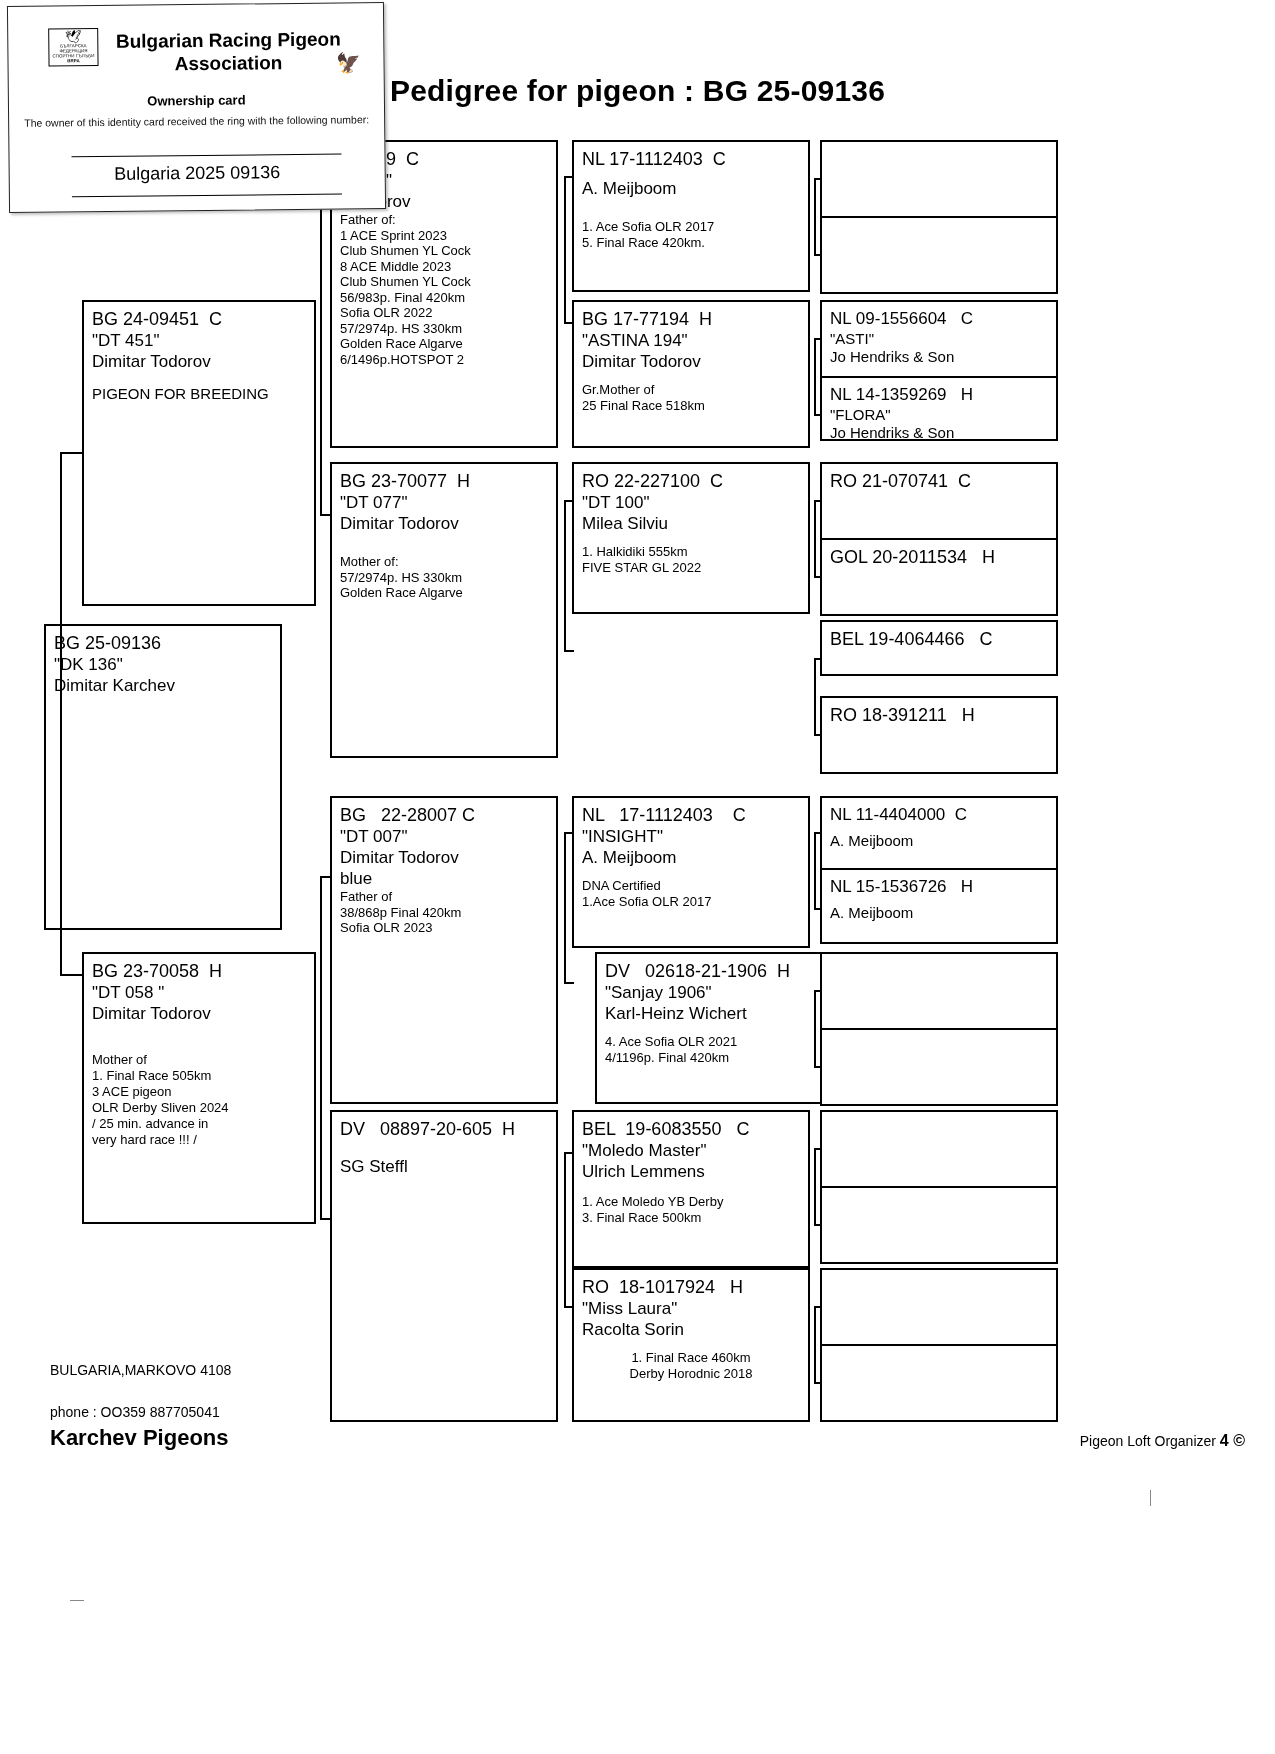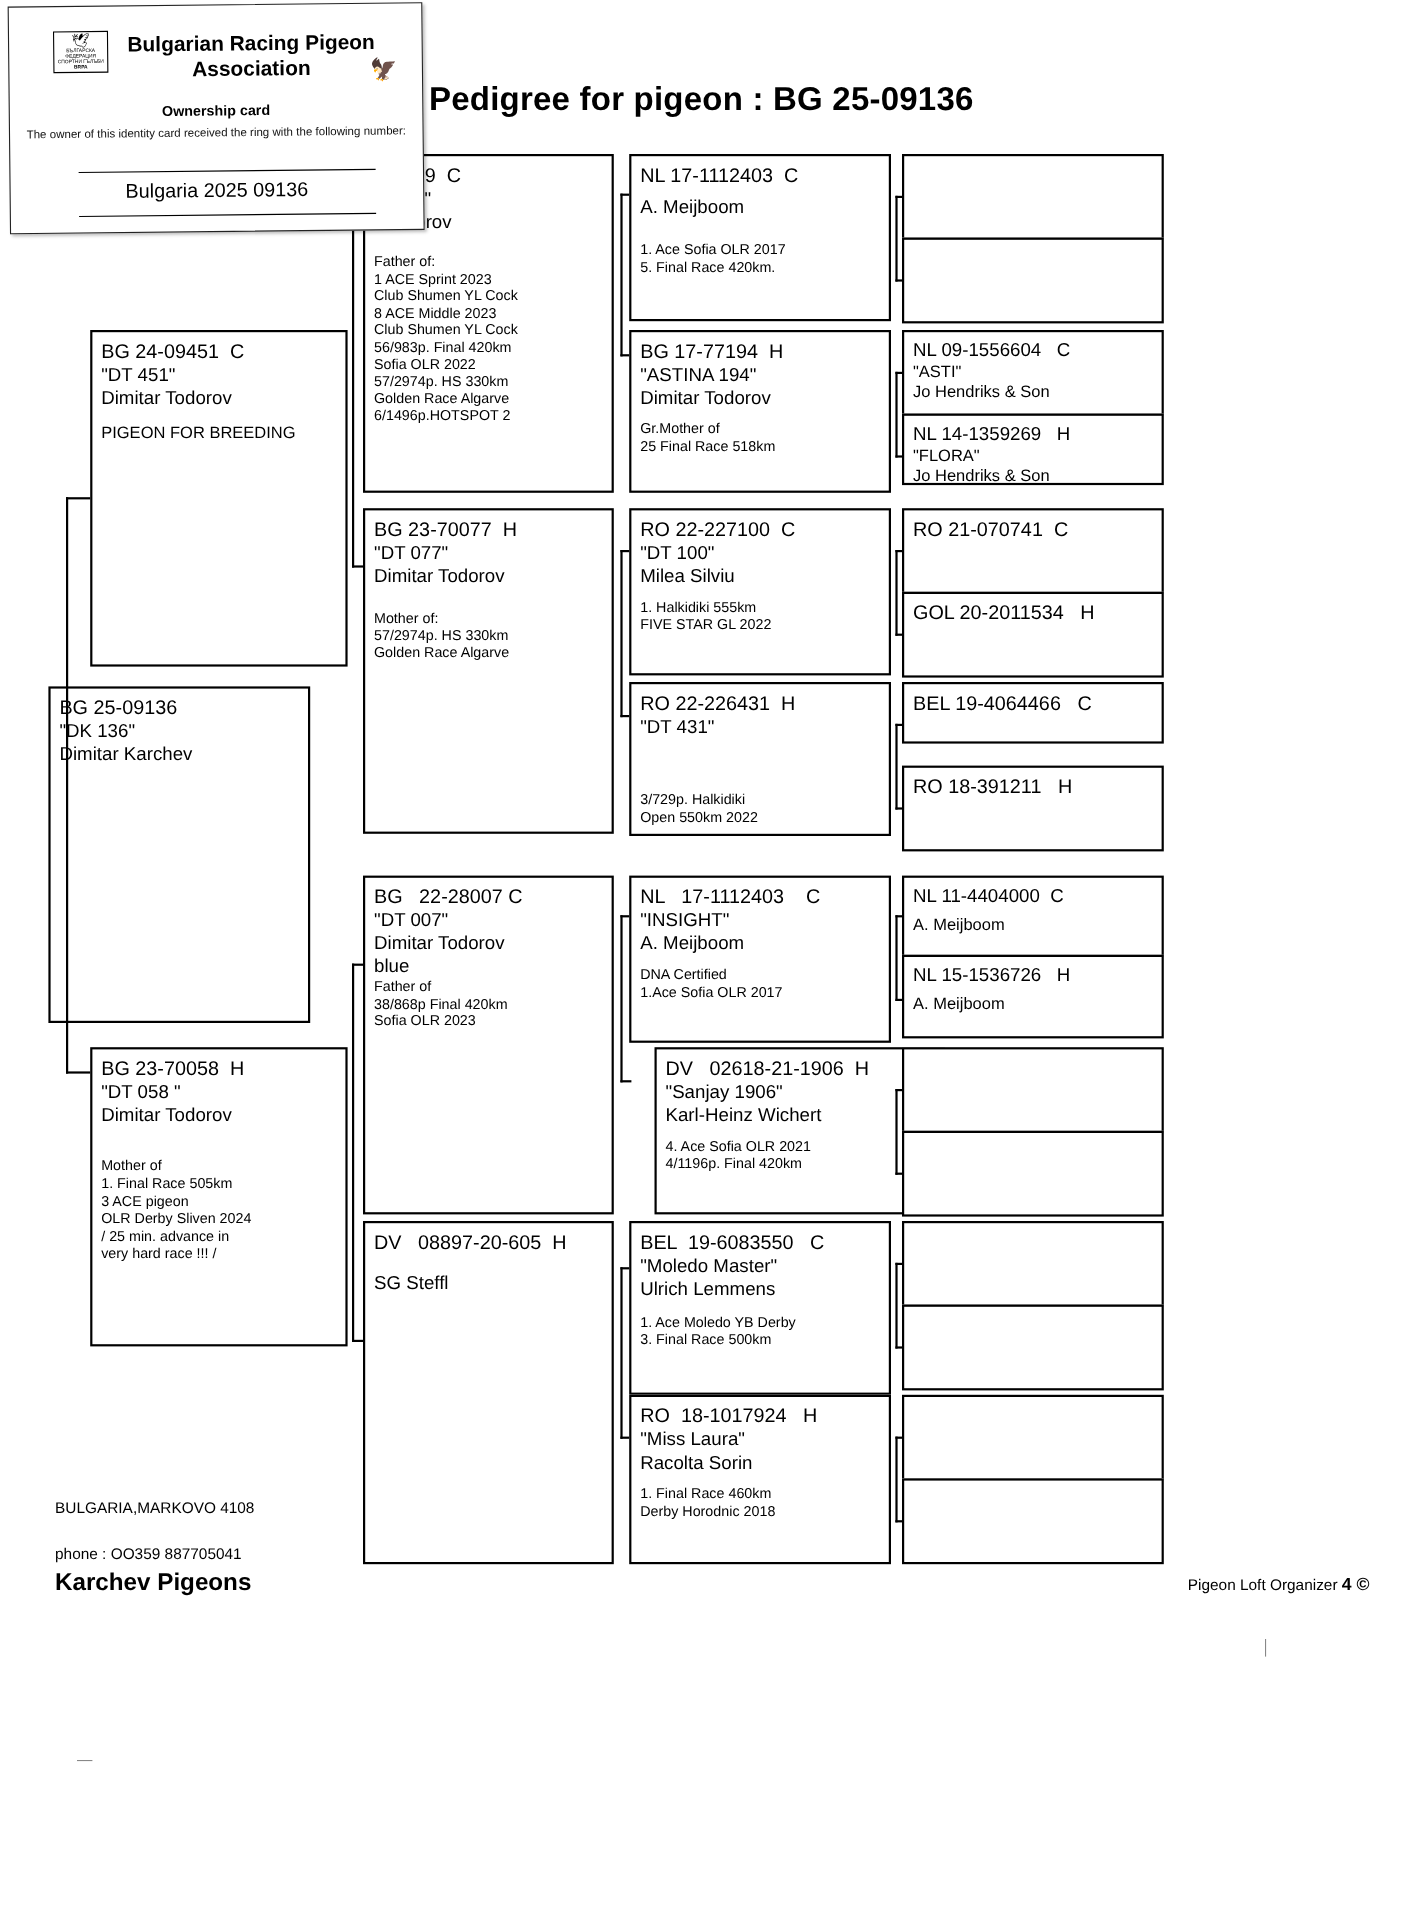--- a/index.html
+++ b/index.html
@@ -142,21 +142,21 @@
   <div class="conn h" style="left:320px;top:514px;width:14px;"></div>
 
   <div class="conn v" style="left:320px;top:876px;height:344px;"></div>
   <div class="conn h" style="left:320px;top:876px;width:14px;"></div>
   <div class="conn h" style="left:320px;top:1218px;width:14px;"></div>
 
   <div class="box" style="left:330px;top:140px;width:228px;height:308px;">
     <div class="b-ring">-61069  C</div>
     <div class="b-name">HT 69"</div>
     <div class="b-owner">r Todorov</div>
-    <div class="b-note-tight" style="margin-top:18px;">Father of:
+    <div class="b-note-tight" style="">Father of:
 1 ACE Sprint 2023
 Club Shumen YL Cock
 8 ACE Middle 2023
 Club Shumen YL Cock
 56/983p. Final 420km
 Sofia OLR 2022
 57/2974p. HS 330km
 Golden Race Algarve
 6/1496p.HOTSPOT 2</div>
   </div>
@@ -217,26 +217,20 @@
   </div>
 
   <div class="box" style="left:572px;top:462px;width:238px;height:152px;">
     <div class="b-ring">RO 22-227100  C</div>
     <div class="b-name">"DT 100"</div>
     <div class="b-owner">Milea Silviu</div>
     <div class="b-note-tight" style="margin-top:10px;">1. Halkidiki 555km
 FIVE STAR GL 2022</div>
   </div>
 
-  <div class="box" style="left:572px;top:620px;width:238px;height:140px;">
-    <div class="b-ring">RO 22-226431  H</div>
-    <div class="b-name">"DT 431"</div>
-    <div class="b-note-tight" style="margin-top:48px;">3/729p. Halkidiki
-Open 550km 2022</div>
-  </div>
 
   <div class="box" style="left:572px;top:796px;width:238px;height:152px;">
     <div class="b-ring">NL   17-1112403    C</div>
     <div class="b-name">"INSIGHT"</div>
     <div class="b-owner">A. Meijboom</div>
     <div class="b-note-tight" style="margin-top:10px;">DNA Certified
 1.Ace Sofia OLR 2017</div>
   </div>
 
   <div class="box" style="left:595px;top:952px;width:264px;height:152px;">
@@ -252,21 +246,21 @@
     <div class="b-name">"Moledo Master"</div>
     <div class="b-owner">Ulrich Lemmens</div>
     <div class="b-note-tight" style="margin-top:12px;">1. Ace Moledo YB Derby
 3. Final Race 500km</div>
   </div>
 
   <div class="box" style="left:572px;top:1268px;width:238px;height:154px;">
     <div class="b-ring">RO  18-1017924   H</div>
     <div class="b-name">"Miss Laura"</div>
     <div class="b-owner">Racolta Sorin</div>
-    <div class="b-note-tight" style="margin-top:10px;">1. Final Race 460km
+    <div class="b-note-tight" style="margin-top:10px;text-align:center;">1. Final Race 460km
 Derby Horodnic 2018</div>
   </div>
 
   <div class="conn v" style="left:814px;top:178px;height:78px;"></div>
   <div class="conn h" style="left:814px;top:178px;width:8px;"></div>
   <div class="conn h" style="left:814px;top:254px;width:8px;"></div>
 
   <div class="conn v" style="left:814px;top:338px;height:78px;"></div>
   <div class="conn h" style="left:814px;top:338px;width:8px;"></div>
   <div class="conn h" style="left:814px;top:414px;width:8px;"></div>

